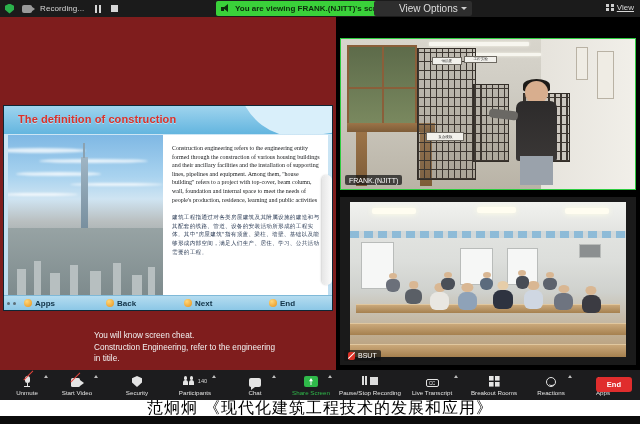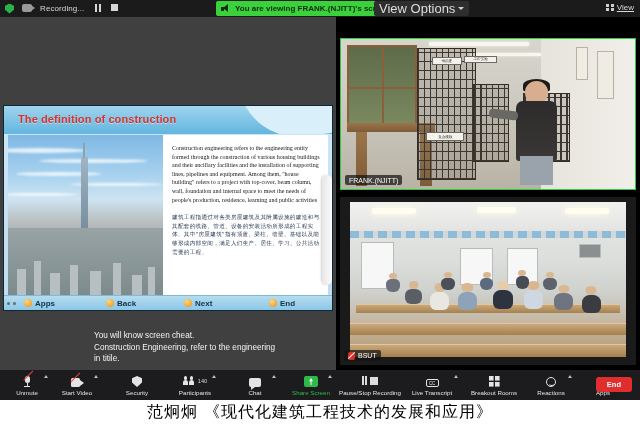--- a/index.html
+++ b/index.html
@@ -9,21 +9,21 @@
     font-family: "Liberation Sans", sans-serif;
     overflow: hidden;
   }
   .app { position: relative; width: 640px; height: 424px; background: #0c0c0c; }
 
   
   .topbar {
     position: absolute; left: 0; top: 0; width: 640px; height: 17px;
     background: #1b1b1b; display: flex; align-items: center;
   }
-  .tb-left { display: flex; gap: 4px; padding-left: 5px; }
+  .tb-left { display: flex; align-items: center; gap: 4px; padding-left: 5px; }
   .shield-ic {
     width: 9px; height: 10px; background: #2bb24c;
     clip-path: polygon(50% 0, 100% 22%, 100% 62%, 50% 100%, 0 62%, 0 22%);
   }
   .rec-ic {
     width: 10px; height: 8px; background: #9a9a9a; border-radius: 2px;
     position: relative; margin-left: 4px;
   }
   .rec-ic::after {
     content: ""; position: absolute; right: -3px; top: 1px;
@@ -57,40 +57,40 @@
   }
   .cloud-ic::after {
     content: ""; position: absolute; left: 2px; top: 3px; width: 6px; height: 4px;
     background: #1b7a1b; border-radius: 3px 3px 1px 1px;
   }
   .view-options {
     position: absolute; left: 374px; top: 1px; height: 15px;
     background: #2e2e2e; border-radius: 2px; display: flex; align-items: center;
     padding: 0 5px; gap: 3px;
   }
-  .view-options span { color: #dedede; font-size: 13px; }
+  .view-options span { color: #dedede; font-size: 10px; margin-left: 20px; }
   .caret { width: 0; height: 0; border-left: 3px solid transparent;
            border-right: 3px solid transparent; border-top: 3px solid #cfcfcf; }
   .tb-right {
     position: absolute; right: 6px; top: 3px; display: flex; align-items: center; gap: 3px;
   }
   .grid-ic {
     width: 8px; height: 8px; background:
       linear-gradient(#cfcfcf,#cfcfcf) 0 0/3.2px 3.2px no-repeat,
       linear-gradient(#cfcfcf,#cfcfcf) 4.8px 0/3.2px 3.2px no-repeat,
       linear-gradient(#cfcfcf,#cfcfcf) 0 4.8px/3.2px 3.2px no-repeat,
       linear-gradient(#cfcfcf,#cfcfcf) 4.8px 4.8px/3.2px 3.2px no-repeat;
   }
   .tb-right span { color: #d8d8d8; font-size: 8px; text-decoration: underline; }
 
   
   .stage { position: absolute; left: 0; top: 17px; width: 640px; height: 353px; background: #000; }
 
   
-  .share-area { position: absolute; left: 0; top: 0; width: 336px; height: 353px; background: #404040; }
+  .share-area { position: absolute; left: 0; top: 0; width: 336px; height: 353px; background: #7f1d1d; }
   .slide {
     position: absolute; left: 3px; top: 88px; width: 330px; height: 206px;
     background: linear-gradient(#cfe7f5, #bcdcf0);
     border: 1px solid #0d2735;
   }
   .slide-header {
     position: absolute; left: 0; top: 0; width: 100%; height: 28px;
     background: linear-gradient(#9fd4ee, #63b5df);
     overflow: hidden;
   }
@@ -339,21 +339,21 @@
   .apps-ic::before { left: 0; top: 0; border-width: 1.3px 0 0 1.3px; }
   .apps-ic::after { right: 0; bottom: 0; border-width: 0 1.3px 1.3px 0; }
   .end-btn {
     position: absolute; right: 8px; top: 7px;
     background: #e02d2d; color: #fff; font-size: 7.5px; font-weight: bold;
     padding: 3px 11px; border-radius: 3px; border: none;
   }
 
   
   .bottom-title {
-    position: absolute; left: 0; top: 400px; width: 640px; height: 24px;
+    position: absolute; left: 0; top: 400px; width: 640px; height: 16px;
     background: #ffffff; display: flex; align-items: center; justify-content: center;
     color: #000; font-size: 16px; letter-spacing: 1px;
     font-family: "DejaVu Sans", sans-serif;
   }
 </style>
 </head>
 <body>
 
 <div class="app">
 

